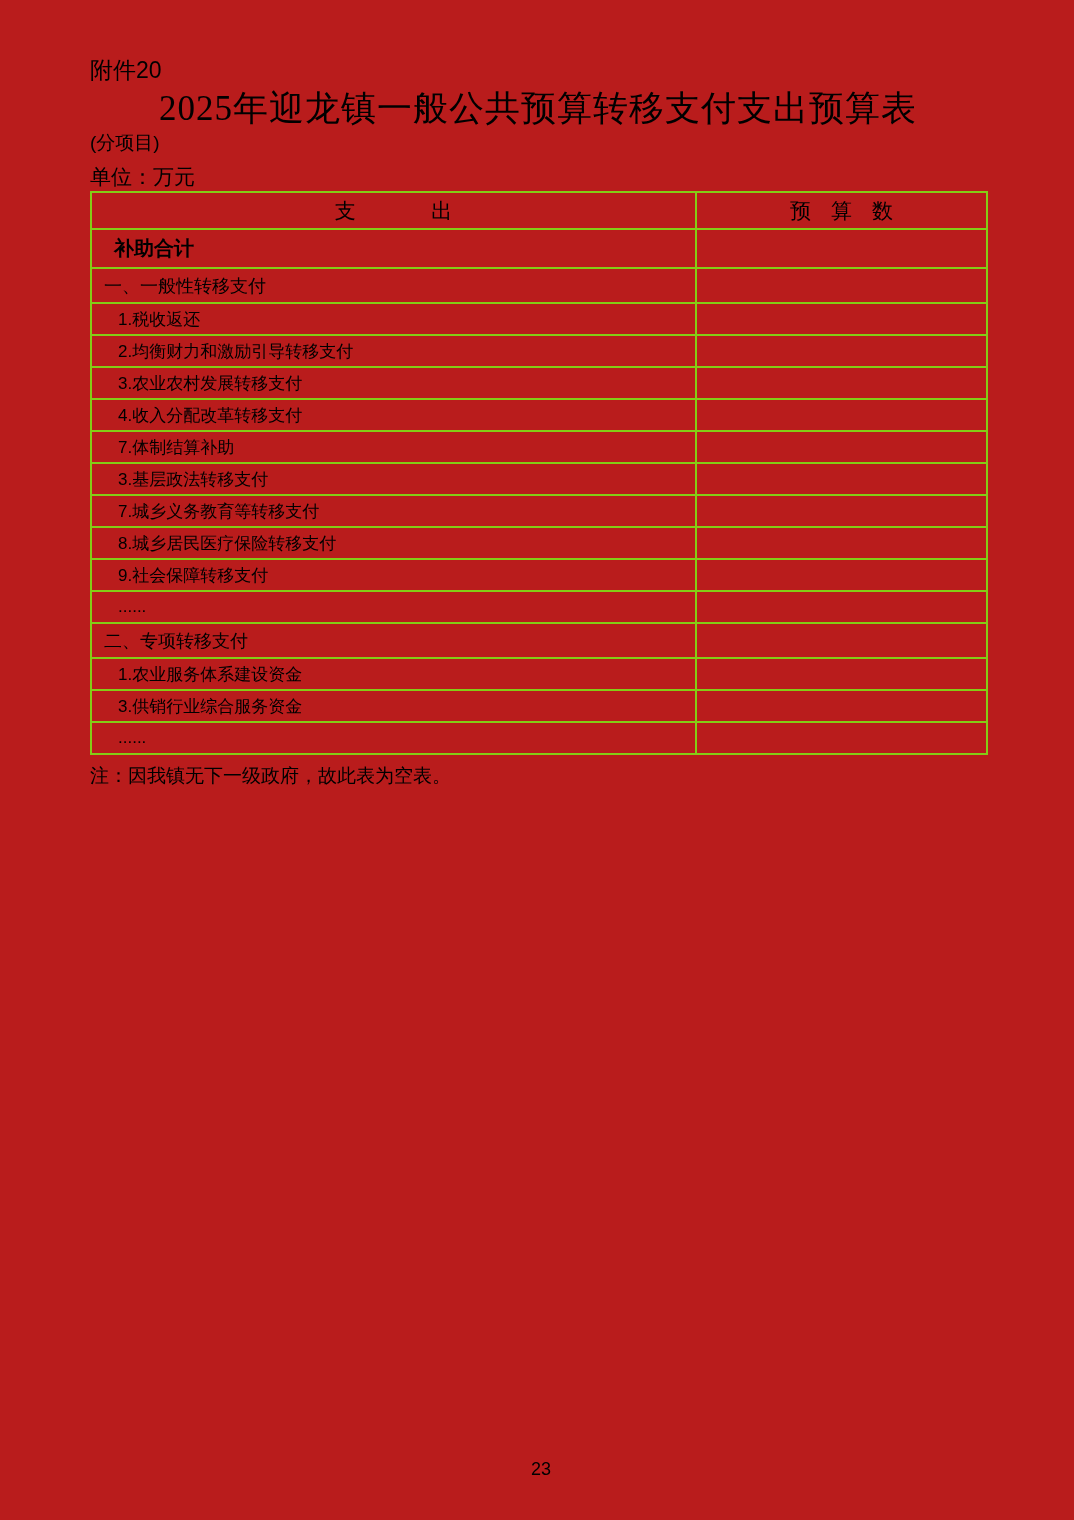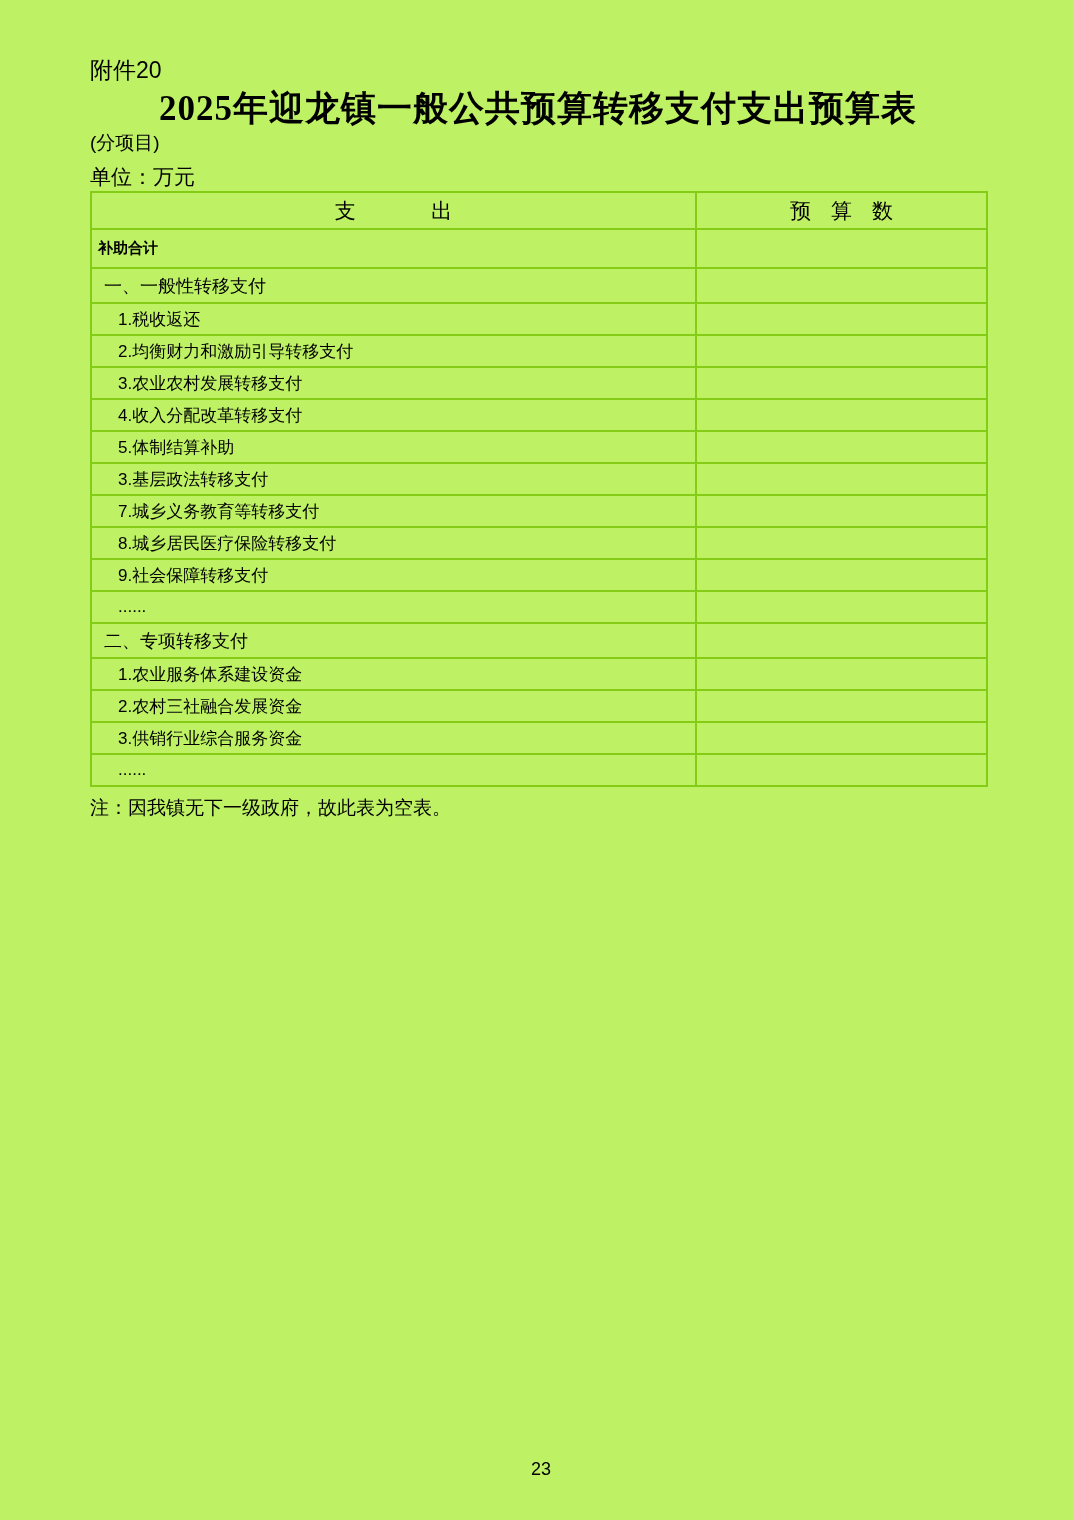--- a/index.html
+++ b/index.html
@@ -2,38 +2,38 @@
 <html><head>
 <meta charset="utf-8">
 <style>
   * { margin: 0; padding: 0; box-sizing: border-box; }
   html, body { background: #e8e8e8; }
   .page {
     position: relative;
     width: 1074px;
     height: 1520px;
     margin: 0 auto;
-    background: #bef264;
+    background: #b91c1c;
     color: #000000;
     font-family: "Liberation Sans", sans-serif;
     overflow: hidden;
   }
   .content { width: 896px; margin: 0 auto 0 90px; }
 
   .attachment-label {
     padding-top: 57px;
     font-size: 23px;
     line-height: 27px;
     font-family: "Liberation Sans", sans-serif;
   }
   .doc-title {
     margin-top: 5px;
     text-align: center;
     font-family: "Liberation Serif", serif;
-    font-weight: bold;
+    font-weight: normal;
     font-size: 35px;
     line-height: 40px;
     letter-spacing: 1px;
   }
   .doc-subtitle {
     text-align: left;
     font-size: 19px;
     line-height: 24px;
     margin-top: 2px;
   }
@@ -62,23 +62,23 @@
     height: 37px;
     font-weight: normal;
     font-size: 21px;
     text-align: center;
   }
   tr.header-row .spread-wide { letter-spacing: 3.6em; margin-right: -3.6em; }
   tr.header-row .spread-narrow { letter-spacing: 0.95em; margin-right: -0.95em; }
 
   tr.row-total td.cell-label {
     height: 39px;
-    font-size: 15px;
+    font-size: 20px;
     font-weight: 600;
-    padding-left: 6px;
+    padding-left: 22px;
   }
   tr.row-section td.cell-label {
     height: 35px;
     font-size: 18px;
     padding-left: 12px;
   }
   tr.row-item td.cell-label {
     height: 32px;
     font-size: 17px;
     padding-left: 26px;
@@ -144,21 +144,21 @@
         </tr>
         <tr class="row-item">
           <td class="cell-label">3.农业农村发展转移支付</td>
           <td class="cell-value"></td>
         </tr>
         <tr class="row-item">
           <td class="cell-label">4.收入分配改革转移支付</td>
           <td class="cell-value"></td>
         </tr>
         <tr class="row-item">
-          <td class="cell-label">5.体制结算补助</td>
+          <td class="cell-label">7.体制结算补助</td>
           <td class="cell-value"></td>
         </tr>
         <tr class="row-item">
           <td class="cell-label">3.基层政法转移支付</td>
           <td class="cell-value"></td>
         </tr>
         <tr class="row-item">
           <td class="cell-label">7.城乡义务教育等转移支付</td>
           <td class="cell-value"></td>
         </tr>
@@ -176,24 +176,20 @@
         </tr>
         <tr class="row-section">
           <td class="cell-label">二、专项转移支付</td>
           <td class="cell-value"></td>
         </tr>
         <tr class="row-item">
           <td class="cell-label">1.农业服务体系建设资金</td>
           <td class="cell-value"></td>
         </tr>
         <tr class="row-item">
-          <td class="cell-label">2.农村三社融合发展资金</td>
-          <td class="cell-value"></td>
-        </tr>
-        <tr class="row-item">
           <td class="cell-label">3.供销行业综合服务资金</td>
           <td class="cell-value"></td>
         </tr>
         <tr class="row-item">
           <td class="cell-label">......</td>
           <td class="cell-value"></td>
         </tr>
       </tbody>
     </table>
 

